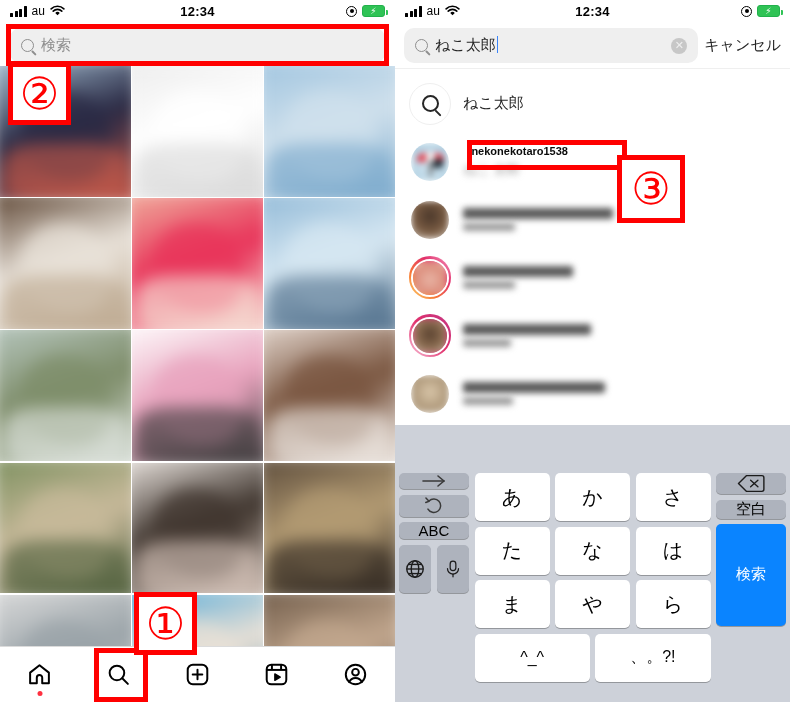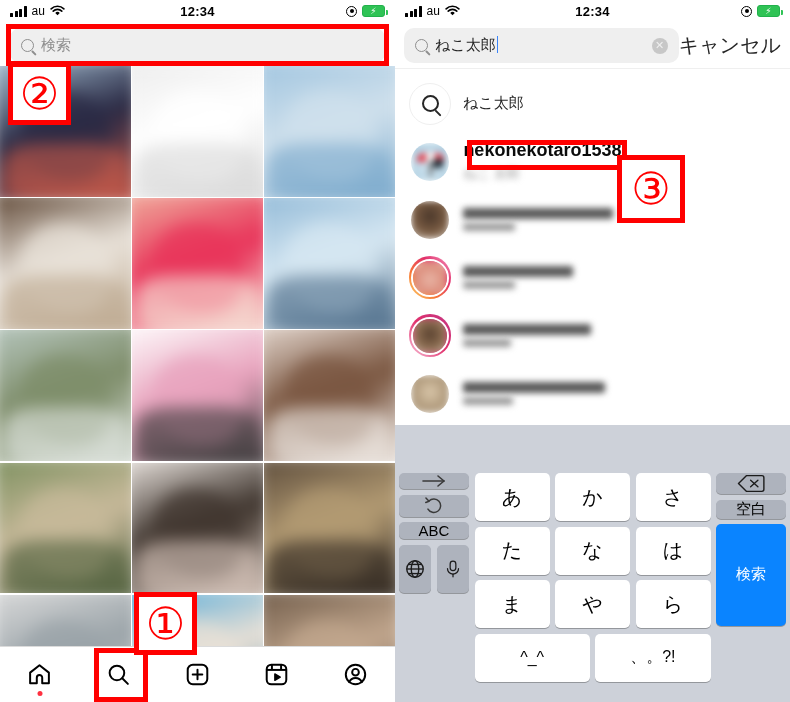--- a/index.html
+++ b/index.html
@@ -72,21 +72,21 @@
   .srch-val { font-size: 15px; color: #262626; position: relative; }
   .caret {
     display:inline-block; width:1.4px; height:17px; background:#3b84f7;
     vertical-align: -3px; margin-left: 1px;
   }
   .clear-btn {
     margin-left: auto; width: 16px; height: 16px; border-radius: 50%;
     background: #c7c7c7; color: #efefef; font-size: 11px; line-height: 16px;
     text-align: center; flex-shrink: 0; font-family:"DejaVu Sans", sans-serif;
   }
-  .cancel-btn { font-size: 20px; color: #262626; padding-left: 0; white-space: nowrap; }
+  .cancel-btn { font-size: 15px; color: #262626; padding-left: 6px; white-space: nowrap; }
   .srch-row { display: flex; align-items: center; padding: 6px 9px 5px 9px; }
   .srch-row .srch-field { flex: 1; }
 
   
   .grid {
     position: absolute; top: 66px; left: 0; width: 395px; height: 580px;
     display: grid; grid-template-columns: repeat(3, 1fr); gap: 1.5px;
     overflow: hidden; background: #fff;
   }
   .cell { width: 100%; padding-bottom: 100%; position: relative; overflow: hidden; }
@@ -116,21 +116,21 @@
 
   .av { width: 42px; height: 42px; border-radius: 50%; overflow: hidden; flex-shrink: 0; position: relative; }
   .av .pic { position:absolute; inset:0; filter: blur(3px); }
   .av-ring { padding: 2.2px; border-radius:50%; flex-shrink:0; }
   .av-ring.grad { background: linear-gradient(45deg,#fdd66c,#f77737,#e1306c,#f7a1c4); }
   .av-ring.pinkish { background: linear-gradient(45deg,#f9c6dc,#e1306c,#c13584); }
   .av-ring.plainring { background: transparent; }
   .av-ring .av { width: 38px; height: 38px; }
 
   .res-meta { display:flex; flex-direction:column; gap:4px; min-width:0; }
-  .res-user { font-size: 18px; font-weight: bold; color: #0b0b0b; }
+  .res-user { font-size: 11px; font-weight: bold; color: #0b0b0b; margin-left: 8px; }
   .blurtext { filter: blur(3.2px); }
   .bar { background: #5a5a5a; border-radius: 2px; height: 11px; }
   .bar.sub { background: #9a9a9a; height: 8px; }
   .res-sub { font-size: 13px; color: #8e8e8e; }
 
   
   .kb {
     position: absolute; bottom: 0; left: 0; width: 395px; height: 277px;
     background: #cdd1d9;
   }

